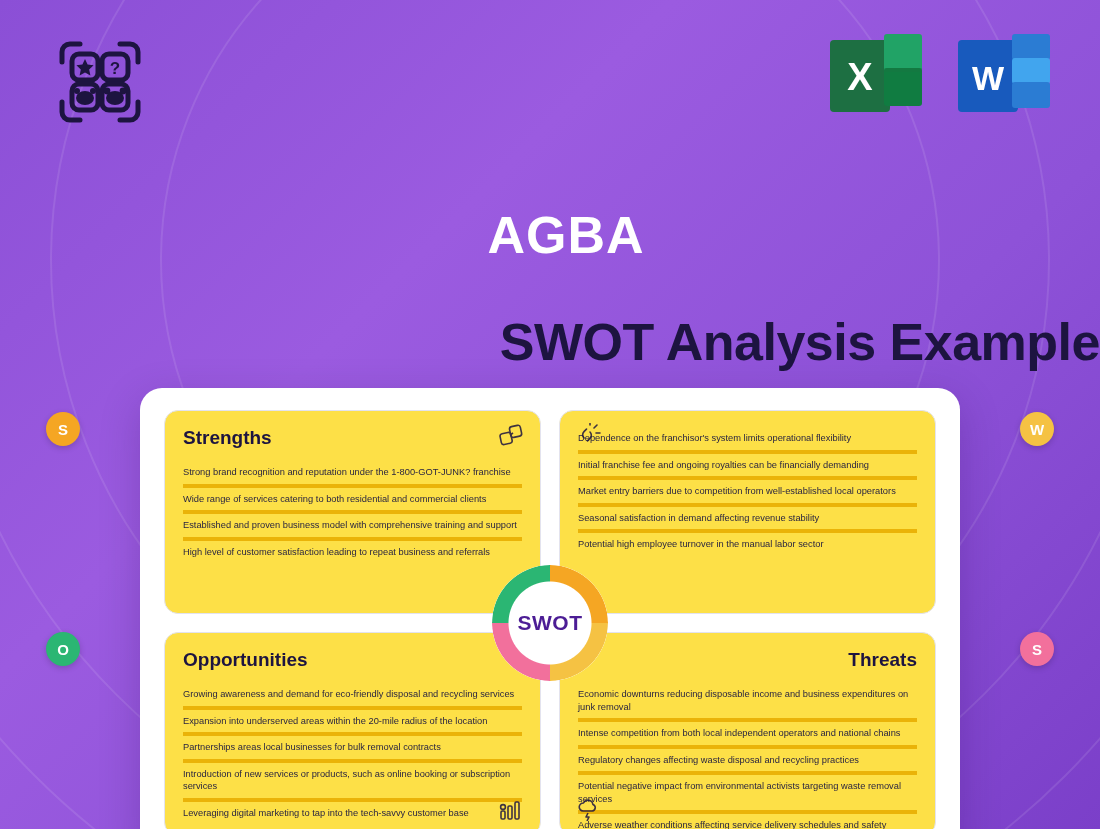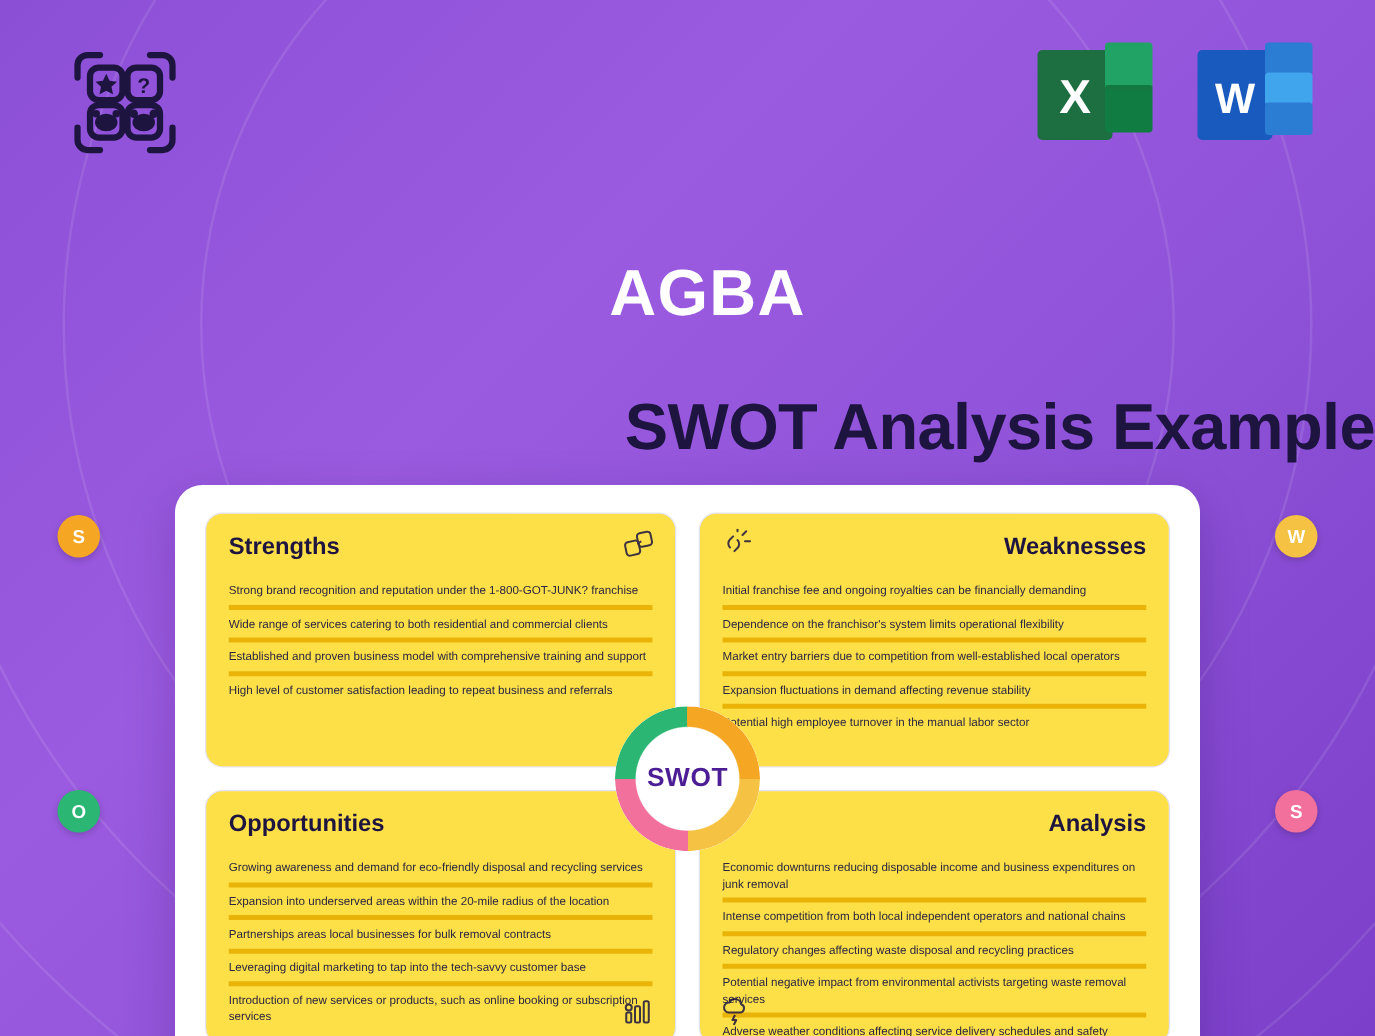--- a/index.html
+++ b/index.html
@@ -250,51 +250,50 @@
       </div>
 
       <div class="quad right">
         <span class="q-icon tl">
           <svg width="26" height="24" viewBox="0 0 26 24" fill="none" stroke="#1d1440" stroke-width="1.6" stroke-linecap="round">
             <path d="M8 15 a4.5 4.5 0 0 1 0 -6.4 l2.5 -2.5"></path>
             <path d="M14 9 a4.5 4.5 0 0 1 0 6.4 l-2.5 2.5"></path>
             <path d="M18 5 l3 -3 M20 10 l4 0 M14 2 l0 -1.5"></path>
           </svg>
         </span>
-        <div class="quad-title">Weaknesses</div>
         <ul>
+          <li>Dependence on the franchisor's system limits operational flexibility</li>
           <li>Initial franchise fee and ongoing royalties can be financially demanding</li>
-          <li>Dependence on the franchisor's system limits operational flexibility</li>
           <li>Market entry barriers due to competition from well-established local operators</li>
-          <li>Expansion fluctuations in demand affecting revenue stability</li>
+          <li>Seasonal satisfaction in demand affecting revenue stability</li>
           <li>Potential high employee turnover in the manual labor sector</li>
         </ul>
       </div>
 
       <div class="quad left">
         <div class="quad-title">Opportunities</div>
         <ul>
           <li>Growing awareness and demand for eco-friendly disposal and recycling services</li>
           <li>Expansion into underserved areas within the 20-mile radius of the location</li>
           <li>Partnerships areas local businesses for bulk removal contracts</li>
+          <li>Introduction of new services or products, such as online booking or subscription services</li>
           <li>Leveraging digital marketing to tap into the tech-savvy customer base</li>
-          <li>Introduction of new services or products, such as online booking or subscription services</li>
         </ul>
         <span class="q-icon br">
           <svg width="26" height="22" viewBox="0 0 26 22" fill="none" stroke="#1d1440" stroke-width="1.6">
             <circle cx="5" cy="8" r="2.4"></circle>
             <rect x="3" y="12" width="4" height="8" rx="1.2"></rect>
             <rect x="10" y="7" width="4" height="13" rx="1.2"></rect>
             <rect x="17" y="3" width="4" height="17" rx="1.2"></rect>
           </svg>
         </span>
       </div>
 
       <div class="quad right">
-        <div class="quad-title">Analysis</div>
+        <div class="quad-title">Threats</div>
         <ul>
           <li>Economic downturns reducing disposable income and business expenditures on junk removal</li>
           <li>Intense competition from both local independent operators and national chains</li>
           <li>Regulatory changes affecting waste disposal and recycling practices</li>
           <li>Potential negative impact from environmental activists targeting waste removal services</li>
           <li>Adverse weather conditions affecting service delivery schedules and safety</li>
         </ul>
         <span class="q-icon bl">
           <svg width="26" height="24" viewBox="0 0 26 24" fill="none" stroke="#1d1440" stroke-width="1.6" stroke-linejoin="round">
             <path d="M7 14 a4 4 0 0 1 0.5 -8 a5 5 0 0 1 9.4 1.4 a3.4 3.4 0 0 1 -0.6 6.6 z"></path>

